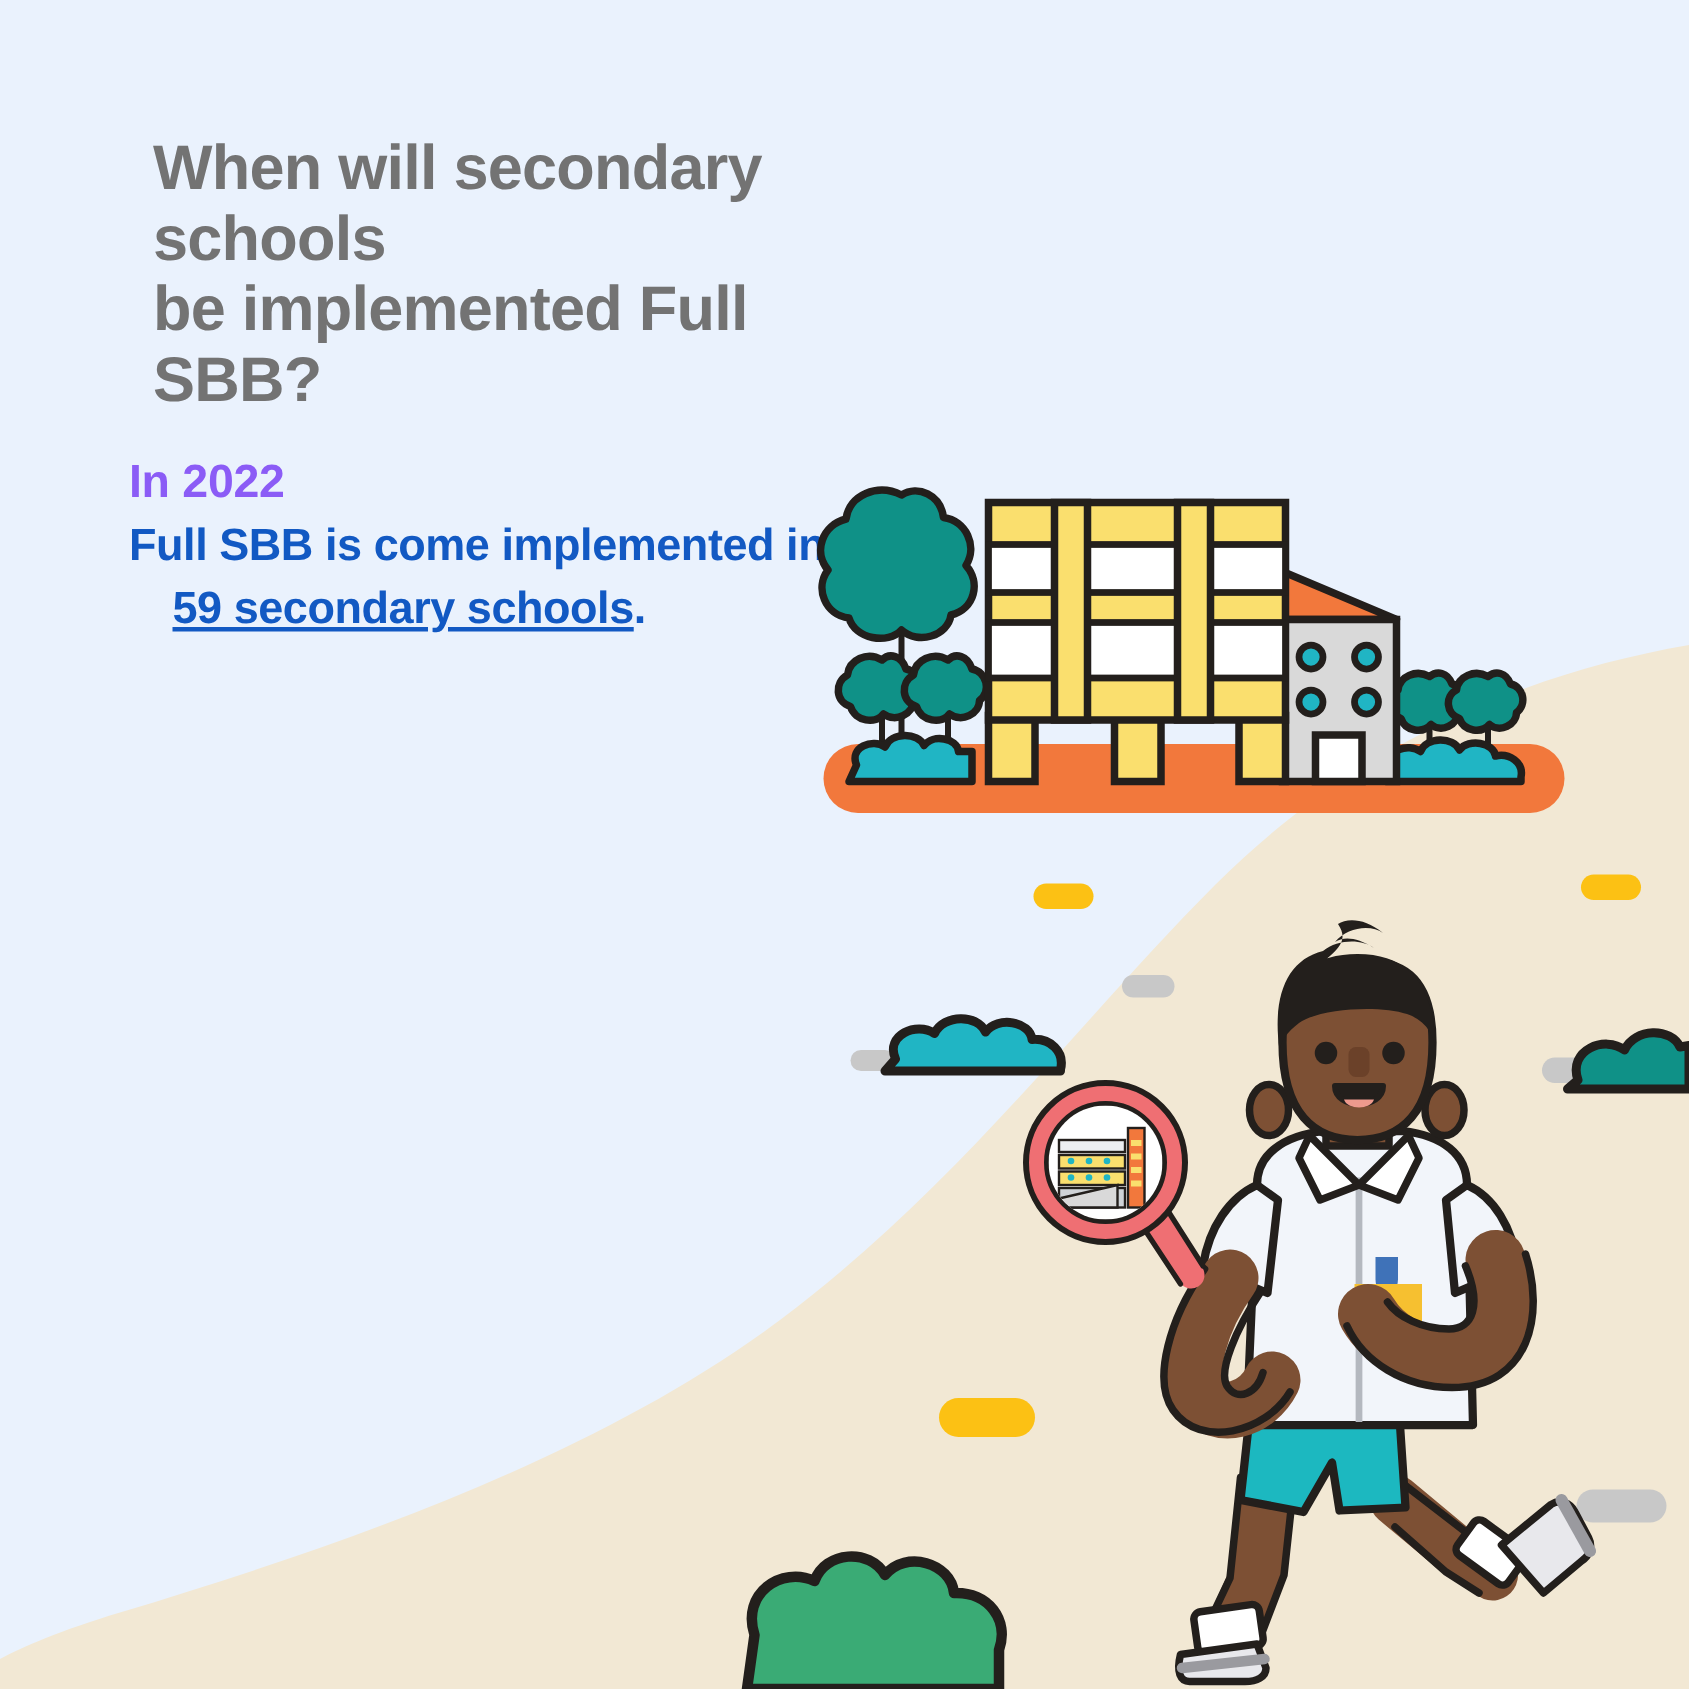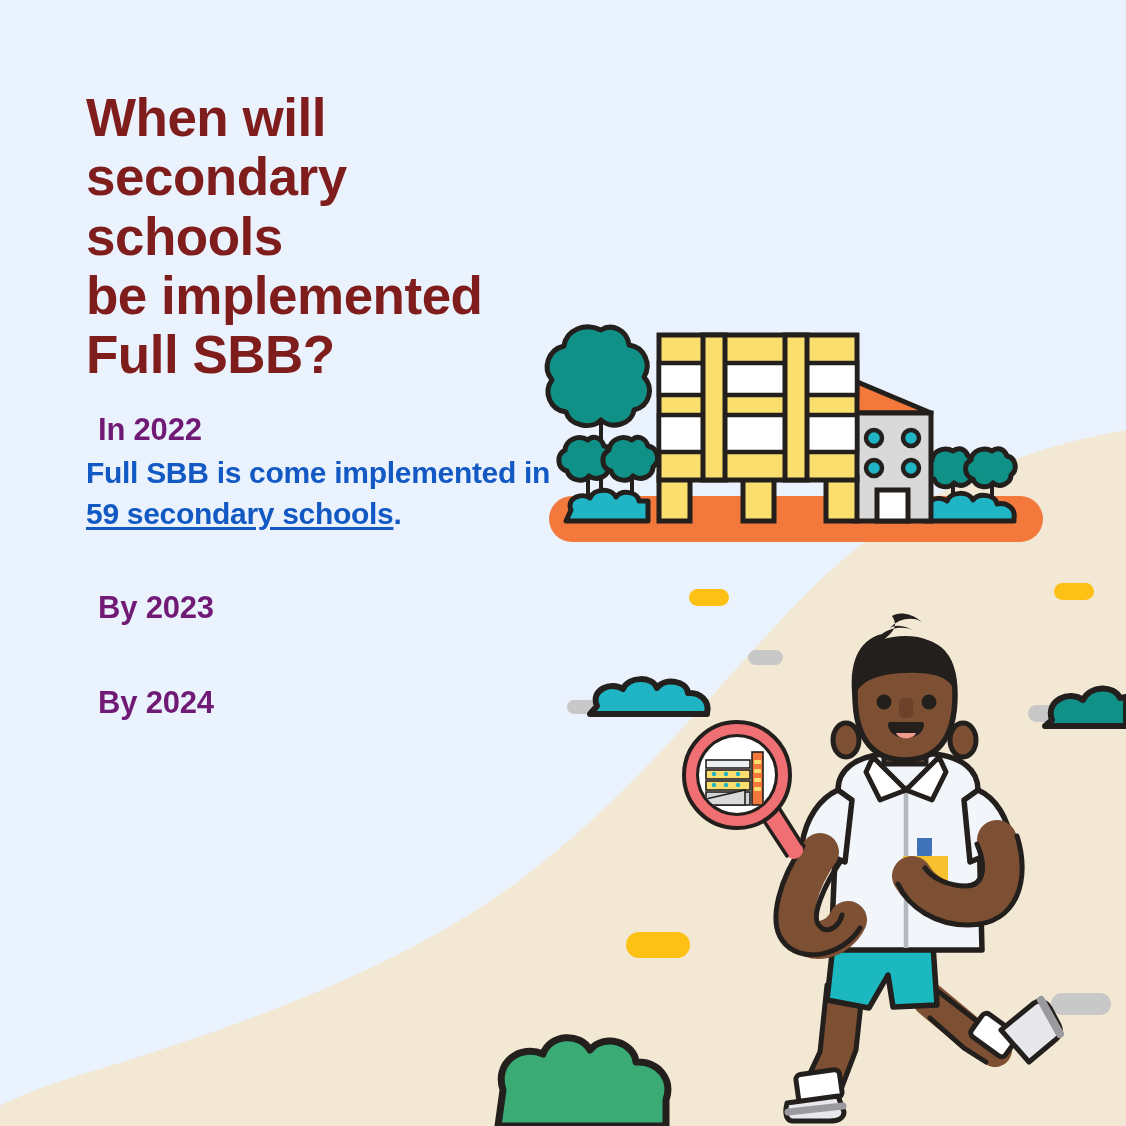--- a/index.html
+++ b/index.html
@@ -11,33 +11,33 @@
     overflow:hidden;
   }
   #stage{position:relative;width:1126px;height:1126px;overflow:hidden;background:#eaf2fd;}
 
   
   .bg-layer{position:absolute;inset:0;width:1126px;height:1126px;}
 
   
   .text-col{position:absolute;left:86px;top:88px;width:470px;}
   .headline{
-    color:#7f1d1d;font-weight:bold;font-size:53px;line-height:1.12;
-    letter-spacing:-0.5px;margin:0 0 26px 0;
+    color:#737373;font-weight:bold;font-size:42px;line-height:1.12;
+    letter-spacing:-0.5px;margin:0 0 26px 16px;
   }
   .block{margin-bottom:30px;}
   .year{
-    color:#701a75;font-weight:bold;font-size:31px;line-height:1.2;
-    margin:0 0 4px 12px;letter-spacing:-0.2px;
+    color:#8b5cf6;font-weight:bold;font-size:31px;line-height:1.2;
+    margin:0 0 4px 0;letter-spacing:-0.2px;
   }
   .body-txt{
     color:#1259c3;font-weight:bold;font-size:30px;line-height:1.38;
     margin:0;letter-spacing:-0.3px;
   }
-  .u{text-decoration:underline;text-underline-offset:3px;text-decoration-thickness:2.5px;}
+  .u{text-decoration:underline;text-underline-offset:3px;text-decoration-thickness:2.5px;margin-left:29px;}
 
   .spacer-22{height:24px;}
   .spacer-23{height:28px;}
 
   
   .illus{position:absolute;left:0;top:0;width:1126px;height:1126px;pointer-events:none;}
   .illus svg{display:block;}
 </style>
 </head>
 <body>
@@ -62,27 +62,25 @@
     </h1>
 
     <div class="block">
       <p class="year">In 2022</p>
       <p class="body-txt"><span>Full SBB is come implemented in </span><span class="u">59 secondary schools</span><span>.</span></p>
     </div>
 
     <div class="spacer-22"></div>
 
     <div class="block">
-      <p class="year">By 2023</p>
     </div>
 
     <div class="spacer-23"></div>
 
     <div class="block">
-      <p class="year">By 2024</p>
     </div>
 
   </div>
 
   <div class="illus">
   <svg viewBox="0 0 1126 1126" width="1126" height="1126">
 
     <g>
 
       <rect x="549" y="496" width="494" height="46" rx="23" fill="#f2783c"></rect>

